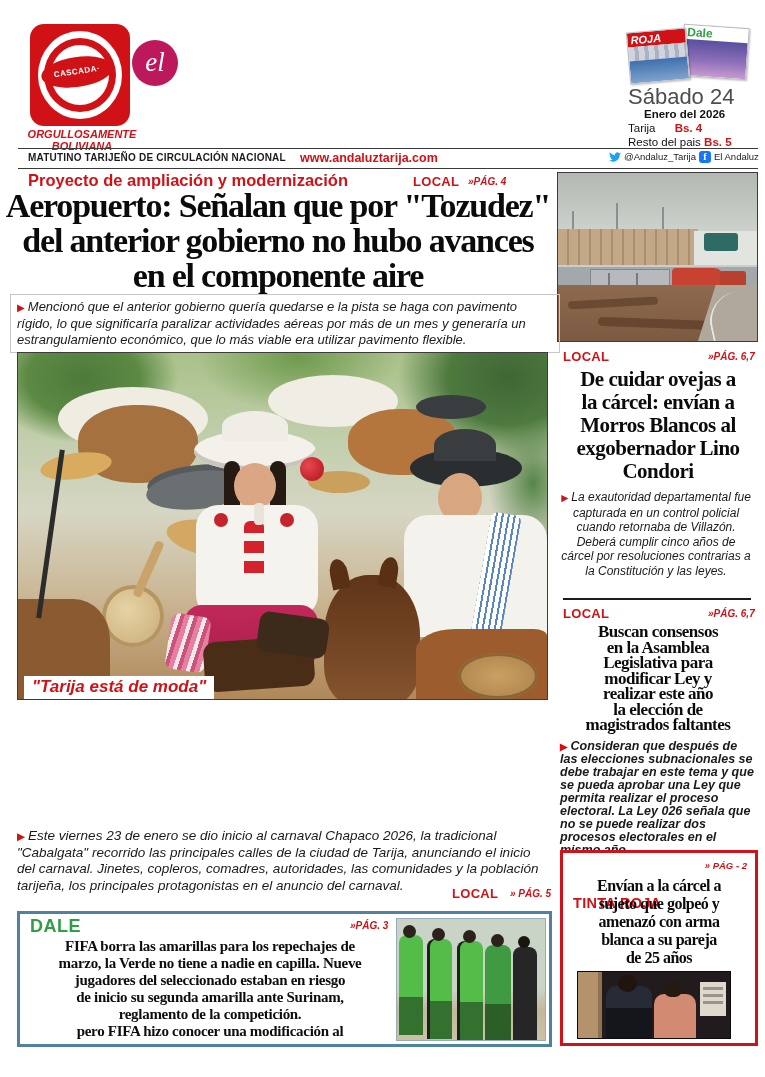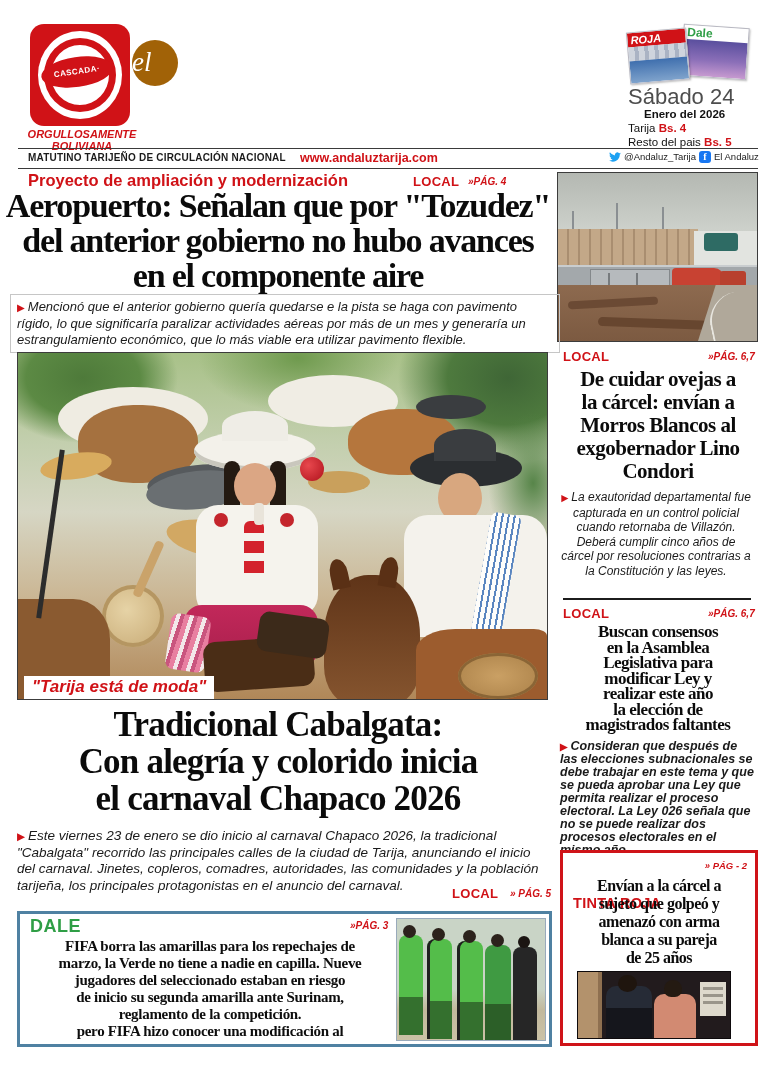--- a/index.html
+++ b/index.html
@@ -21,21 +21,21 @@
   .logo-inner{position:absolute;left:8px;top:7px;width:84px;height:88px;
       background:#fff;border-radius:50%;}
   .logo-ring{position:absolute;left:6px;top:7px;width:58px;height:60px;
       border:7px solid #d01217;border-radius:50%;}
   .logo-band{position:absolute;left:3px;top:26px;width:72px;height:30px;
       background:#d01217;border-radius:50%;transform:rotate(-8deg);
       color:#fff;font-size:8px;font-weight:bold;text-align:center;line-height:30px;letter-spacing:0.5px;}
   .tagline{position:absolute;left:8px;top:128px;width:148px;text-align:center;
       color:#d01217;font-weight:bold;font-style:italic;font-size:11px;line-height:12px;}
   .el-circle{position:absolute;left:132px;top:40px;width:46px;height:46px;border-radius:50%;
-      background:#a16207;color:#fff;line-height:44px;
+      background:#be185d;color:#fff;text-align:center;line-height:44px;
       font-family:"Liberation Serif",serif;font-style:italic;font-size:27px;}
   .masthead-title{position:absolute;left:162px;top:16px;width:462px;text-align:center;
       font-family:"Liberation Serif",serif;font-weight:bold;color:#d01217;
       font-size:97px;letter-spacing:-4px;line-height:112px;}
   .thumb{position:absolute;width:58px;height:50px;background:#f2f2f4;border:1px solid #b9b9c2;
       box-shadow:1px 1px 2px rgba(0,0,0,.25);overflow:hidden;}
   .edition-day{position:absolute;left:628px;top:84px;color:#4d4d4d;font-size:22px;}
   .edition-line{position:absolute;left:628px;font-size:11.5px;color:#111;}
   
   .photoframe{position:absolute;border:1px solid #3c3c3c;overflow:hidden;background:#ccc;}
@@ -72,21 +72,21 @@
   </div>
   <div class="thumb" style="left:682px;top:26px;transform:rotate(4deg);z-index:1;width:64px;">
     <div style="background:#fff;color:#2f9e46;font-weight:bold;font-size:12px;padding:0 3px;">Dale</div>
     <div style="height:36px;background:linear-gradient(180deg,#5a4f9e,#8b6fb8 55%,#c79ad0);"></div>
   </div>
 
   <div class="edition-day">Sábado 24</div>
   <div class="edition-line" style="top:108px;font-weight:bold;padding-left:16px;">Enero del 2026</div>
   <div class="edition-line" style="top:122px;">
     <span>Tarija</span>
-    <span class="red" style="font-weight:bold;">Bs. 4</span>
+    <span class="red" style="font-weight:bold;margin-left:16px;">Bs. 4</span>
   </div>
   <div class="edition-line" style="top:136px;">
     <span>Resto del pais</span>
     <span class="red" style="font-weight:bold;">Bs. 5</span>
   </div>
 
   <div class="abs hairline" style="left:18px;top:148px;width:740px;"></div>
   <div class="abs" style="left:28px;top:152px;font-size:10px;font-weight:bold;color:#1b1b1b;letter-spacing:0.2px;">MATUTINO TARIJEÑO DE CIRCULACIÓN NACIONAL</div>
   <div class="abs red" style="left:300px;top:151px;font-size:12.5px;font-weight:bold;">www.andaluztarija.com</div>
   <div class="abs" style="left:608px;top:150px;font-size:9.5px;color:#222;display:flex;align-items:center;gap:3px;">
@@ -213,25 +213,20 @@
     <div>Legislativa para</div>
     <div>modificar Ley y</div>
     <div>realizar este año</div>
     <div>la elección de</div>
     <div>magistrados faltantes</div>
   </div>
   <div class="abs lead" style="left:560px;top:740px;width:196px;font-size:12.5px;line-height:13px;font-weight:bold;">
     <span class="arrow">▶</span><span>Consideran que después de las elecciones subnacionales se debe trabajar en este tema y que se pueda aprobar una Ley que permita realizar el proceso electoral. La Ley 026 señala que no se puede realizar dos procesos electorales en el mismo año.</span>
   </div>
 
-  <div class="abs hl" style="left:0;top:706px;width:556px;font-size:35px;line-height:37px;letter-spacing:-0.8px;">
-    <div>Tradicional Cabalgata:</div>
-    <div>Con alegría y colorido inicia</div>
-    <div>el carnaval Chapaco 2026</div>
-  </div>
   <div class="abs lead" style="left:17px;top:828px;width:534px;font-size:13.5px;line-height:16.5px;">
     <span class="arrow">▶</span><span>Este viernes 23 de enero se dio inicio al carnaval Chapaco 2026, la tradicional "Cabalgata" recorrido las principales calles de la ciudad de Tarija, anunciando el inicio del carnaval. Jinetes, copleros, comadres, autoridades, las comunidades y la población tarijeña, los principales protagonistas en el anuncio del carnaval.</span>
   </div>
   <div class="abs seclabel" style="left:452px;top:886px;">LOCAL</div>
   <div class="abs pag" style="left:510px;top:888px;">» PÁG. 5</div>
 
   <div class="dale-box">
     <div class="abs" style="left:10px;top:2px;color:#2f9e46;font-weight:bold;font-size:18px;letter-spacing:0.5px;">DALE</div>
     <div class="abs pag" style="left:330px;top:6px;">»PÁG. 3</div>
     <div class="abs serif" style="left:6px;top:24px;width:368px;text-align:center;font-weight:bold;font-size:15px;line-height:17px;color:#0d0d0d;letter-spacing:-0.3px;">

